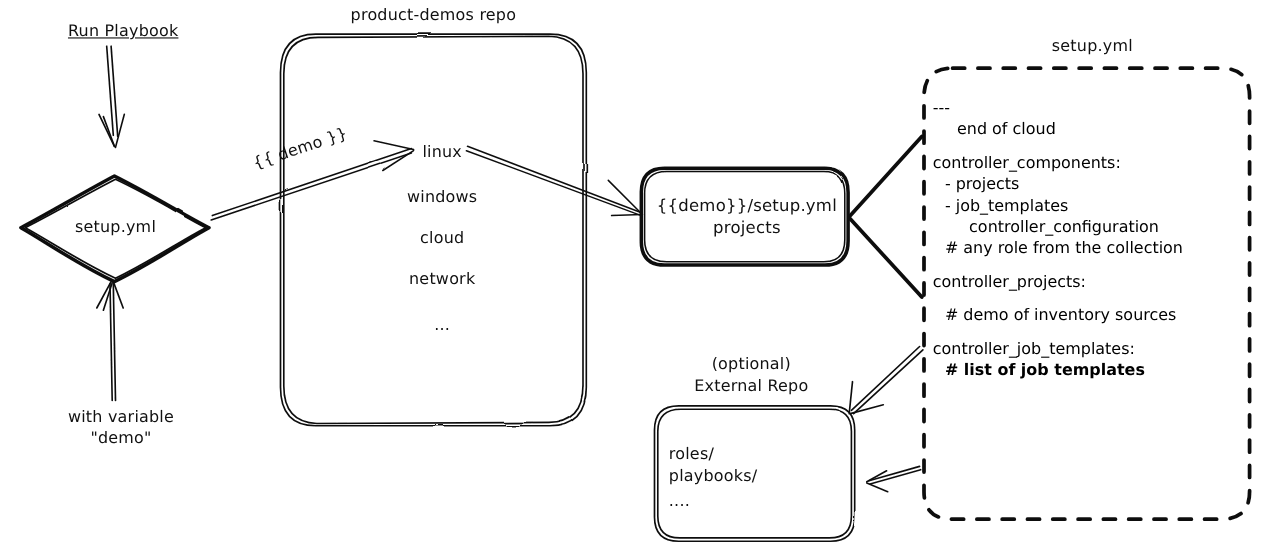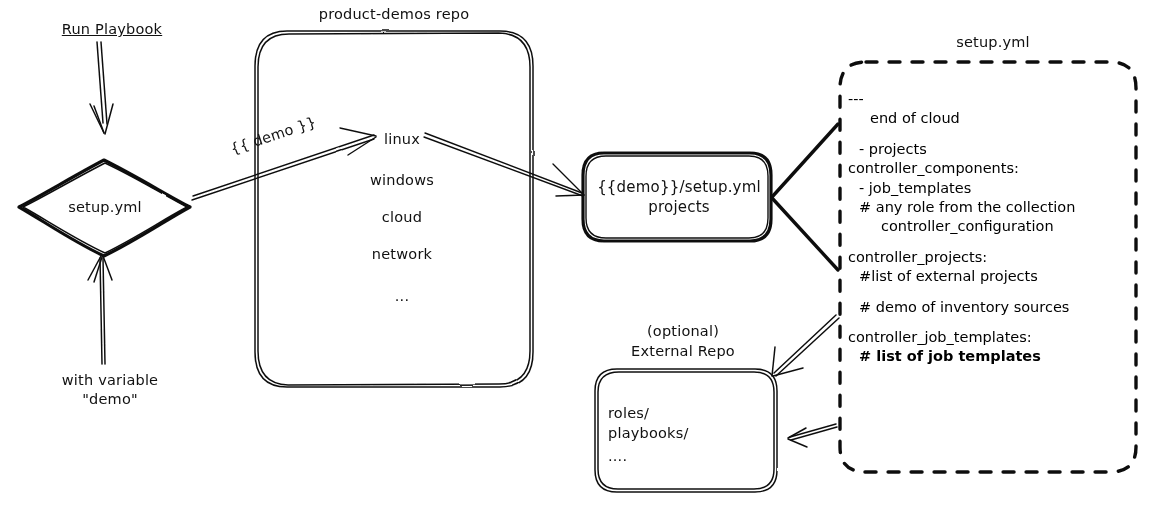--- a/index.html
+++ b/index.html
@@ -160,28 +160,27 @@
 
   <div class="lbl t-big ctr" style="left:679px; top:178px;">{{demo}}/setup.yml</div>
   <div class="lbl t-big ctr" style="left:679px; top:198px;">projects</div>
 
   <div class="lbl t-title ctr" style="left:993px; top:33px;">setup.yml</div>
 
   <div id="setup-lines" style="position:absolute; left:848px; top:90px; width:290px;">
       <div class="code t-code" style="padding-left: 0px; height: 19.4px; line-height: 19.4px; white-space: pre;">---</div>
       <div class="code t-code" style="padding-left: 22px; height: 19.4px; line-height: 19.4px; white-space: pre;">end of cloud</div>
       <div class="code t-code" style="padding-left: 0px; height: 11px; line-height: 19.4px; white-space: pre;"></div>
+      <div class="code t-code" style="padding-left: 0px; height: 19.4px; line-height: 19.4px; white-space: pre;">controller_components:</div>
       <div class="code t-code" style="padding-left: 11px; height: 19.4px; line-height: 19.4px; white-space: pre;">- projects</div>
-      <div class="code t-code" style="padding-left: 0px; height: 19.4px; line-height: 19.4px; white-space: pre;">controller_components:</div>
       <div class="code t-code" style="padding-left: 11px; height: 19.4px; line-height: 19.4px; white-space: pre;">- job_templates</div>
+      <div class="code t-code" style="padding-left: 33px; height: 19.4px; line-height: 19.4px; white-space: pre;">controller_configuration</div>
       <div class="code t-code" style="padding-left: 11px; height: 19.4px; line-height: 19.4px; white-space: pre;"># any role from the collection</div>
-      <div class="code t-code" style="padding-left: 33px; height: 19.4px; line-height: 19.4px; white-space: pre;">controller_configuration</div>
       <div class="code t-code" style="padding-left: 0px; height: 11px; line-height: 19.4px; white-space: pre;"></div>
       <div class="code t-code" style="padding-left: 0px; height: 19.4px; line-height: 19.4px; white-space: pre;">controller_projects:</div>
-      <div class="code t-code" style="padding-left: 11px; height: 19.4px; line-height: 19.4px; white-space: pre;">#list of external projects</div>
       <div class="code t-code" style="padding-left: 0px; height: 11px; line-height: 19.4px; white-space: pre;"></div>
       <div class="code t-code" style="padding-left: 11px; height: 19.4px; line-height: 19.4px; white-space: pre;"># demo of inventory sources</div>
       <div class="code t-code" style="padding-left: 0px; height: 11px; line-height: 19.4px; white-space: pre;"></div>
       <div class="code t-code" style="padding-left: 0px; height: 19.4px; line-height: 19.4px; white-space: pre;">controller_job_templates:</div>
       <div class="code t-code" style="padding-left: 11px; height: 19.4px; line-height: 19.4px; white-space: pre; font-weight: bold;"># list of job templates</div>
     </div>
 
   <div class="lbl t-title ctr" style="left:683px; top:322px;">(optional)</div>
   <div class="lbl t-title ctr" style="left:683px; top:342px;">External Repo</div>
 

